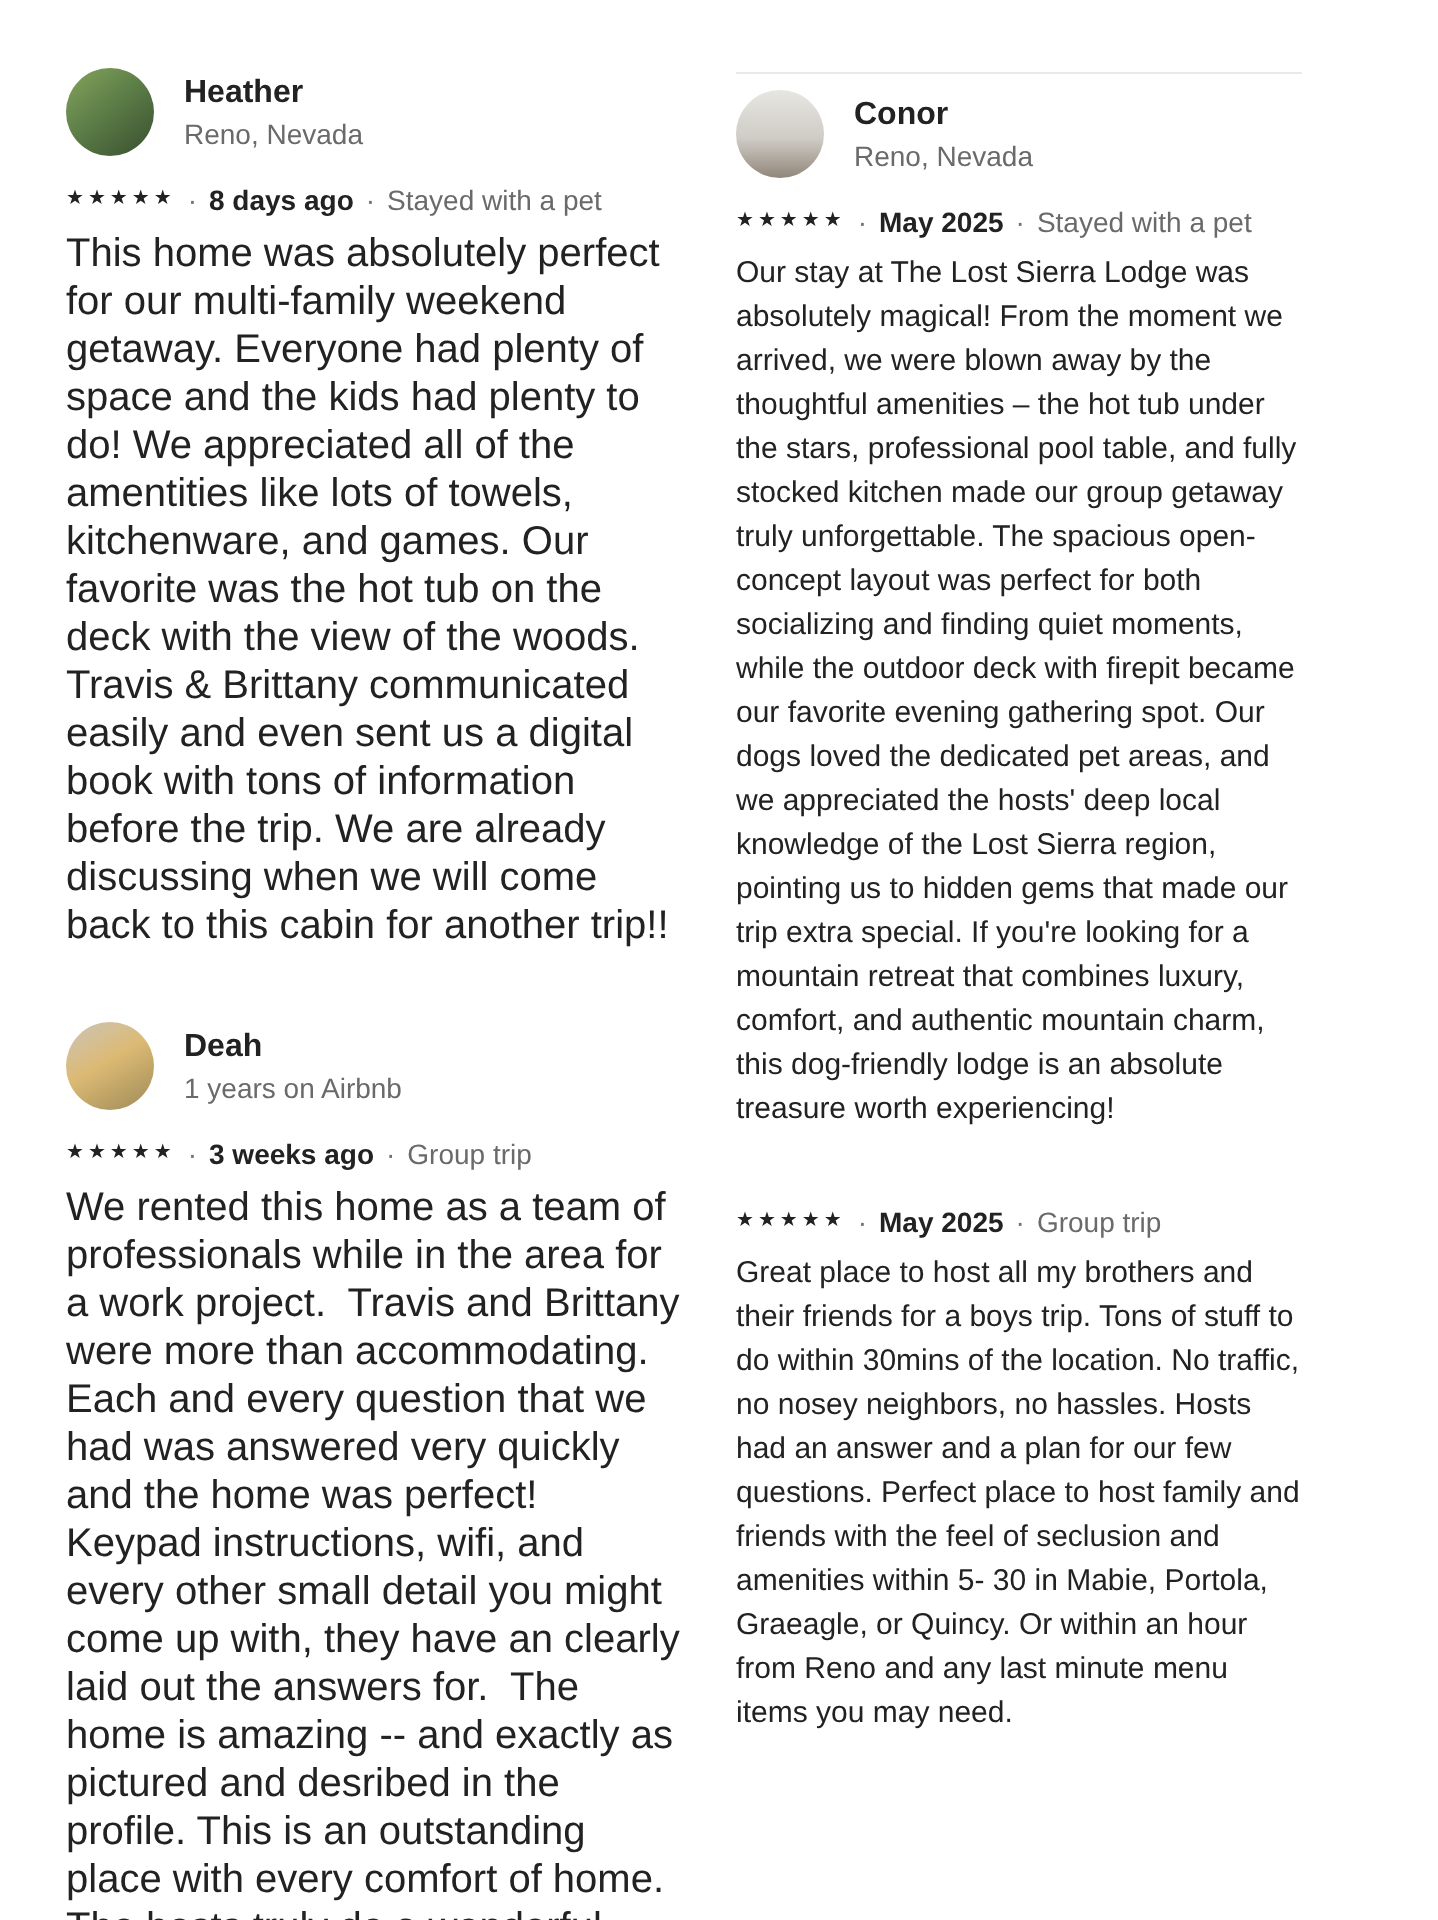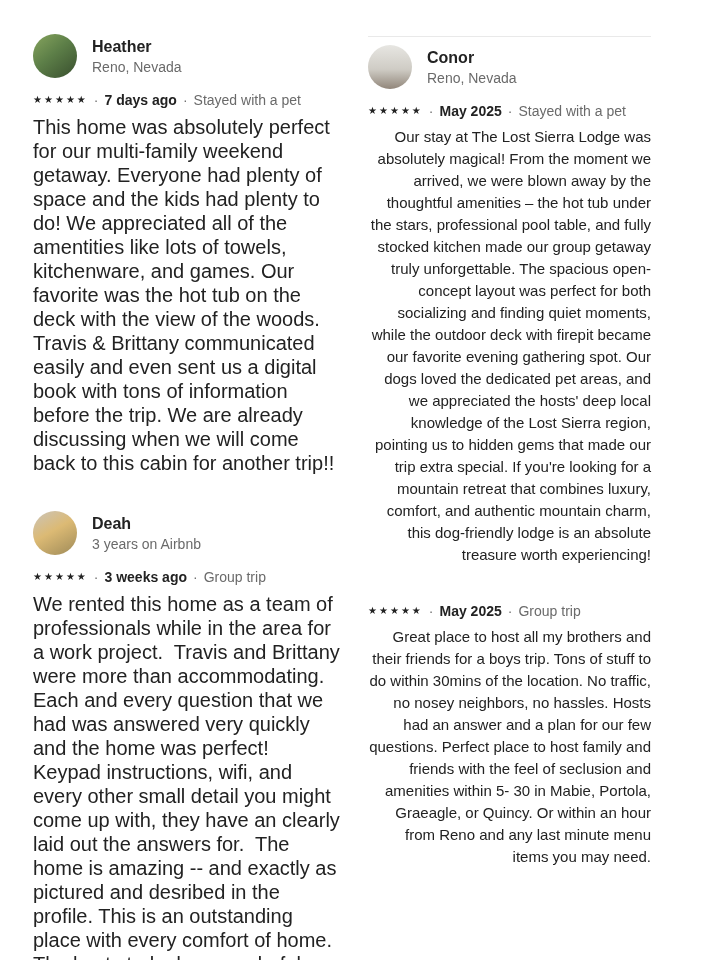--- a/index.html
+++ b/index.html
@@ -69,53 +69,53 @@
   }
   .meta-dot { color: #717171; }
   .review-date { font-weight: 700; color: #222222; }
   .review-context { color: #6a6a6a; }
   .review-body {
     margin: 0;
     white-space: pre-wrap;
     color: #222222;
   }
   .column-left .review-body { font-size: 20px; line-height: 24px; }
-  .column-right .review-body { font-size: 15px; line-height: 22px; text-align: right; }
+  .column-right .review-body { font-size: 15px; line-height: 22px; }
 </style>
 </head>
 <body>
 
 <div class="reviews-grid">
 
   <div class="column column-left">
 
     <article class="review">
       <header class="review-header">
         <div class="avatar" style="background:linear-gradient(140deg,#87a55e 0%,#5d7f48 45%,#384e2e 100%)"></div>
         <div class="who">
           <div class="reviewer-name">Heather</div>
           <div class="reviewer-subtitle">Reno, Nevada</div>
         </div>
       </header>
       <div class="review-meta">
         <span class="stars">★★★★★</span>
         <span class="meta-dot">·</span>
-        <span class="review-date">7 days ago</span>
+        <span class="review-date">8 days ago</span>
         <span class="meta-dot">·</span>
         <span class="review-context">Stayed with a pet</span>
       </div>
       <p class="review-body">This home was absolutely perfect for our multi-family weekend getaway. Everyone had plenty of space and the kids had plenty to do! We appreciated all of the amentities like lots of towels, kitchenware, and games. Our favorite was the hot tub on the deck with the view of the woods. Travis &amp; Brittany communicated easily and even sent us a digital book with tons of information before the trip. We are already discussing when we will come back to this cabin for another trip!!</p>
     </article>
 
     <article class="review">
       <header class="review-header">
         <div class="avatar" style="background:linear-gradient(150deg,#cbc4ba 0%,#dcba74 45%,#9e8a58 100%)"></div>
         <div class="who">
           <div class="reviewer-name">Deah</div>
-          <div class="reviewer-subtitle">3 years on Airbnb</div>
+          <div class="reviewer-subtitle">1 years on Airbnb</div>
         </div>
       </header>
       <div class="review-meta">
         <span class="stars">★★★★★</span>
         <span class="meta-dot">·</span>
         <span class="review-date">3 weeks ago</span>
         <span class="meta-dot">·</span>
         <span class="review-context">Group trip</span>
       </div>
       <p class="review-body">We rented this home as a team of professionals while in the area for a work project.  Travis and Brittany were more than accommodating. Each and every question that we had was answered very quickly and the home was perfect! Keypad instructions, wifi, and every other small detail you might come up with, they have an clearly laid out the answers for.  The home is amazing -- and exactly as pictured and desribed in the profile. This is an outstanding place with every comfort of home. The hosts truly do a wonderful with communication when/if needed and otherwise, the home is excellent in every way.  We will definitely be bookmarking for future travel to this this area.</p>

